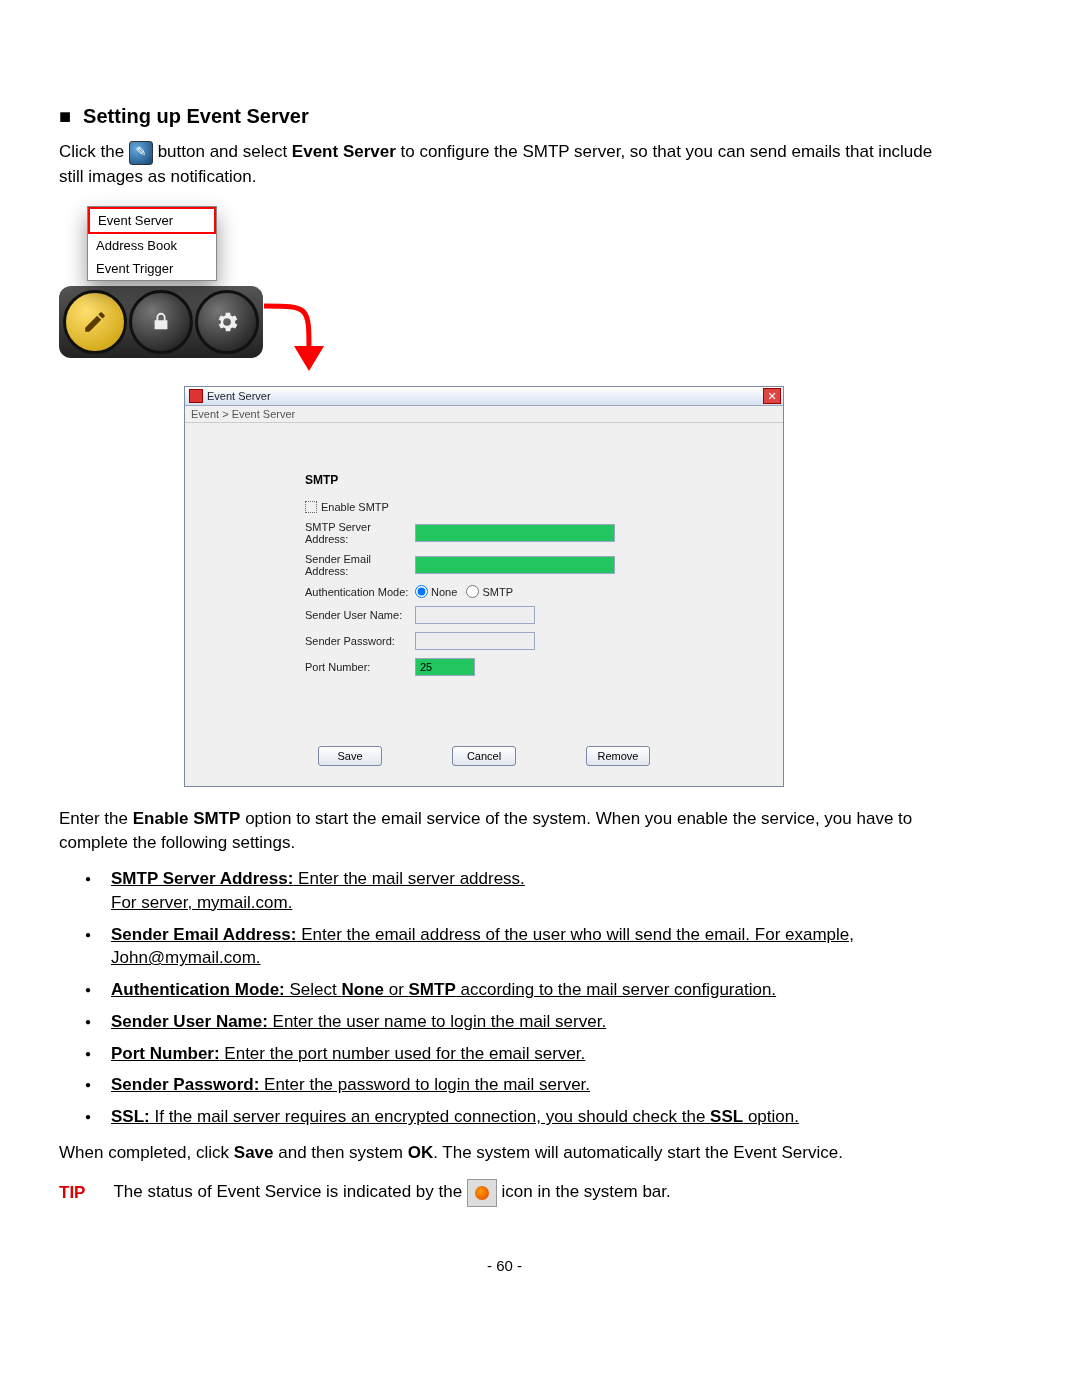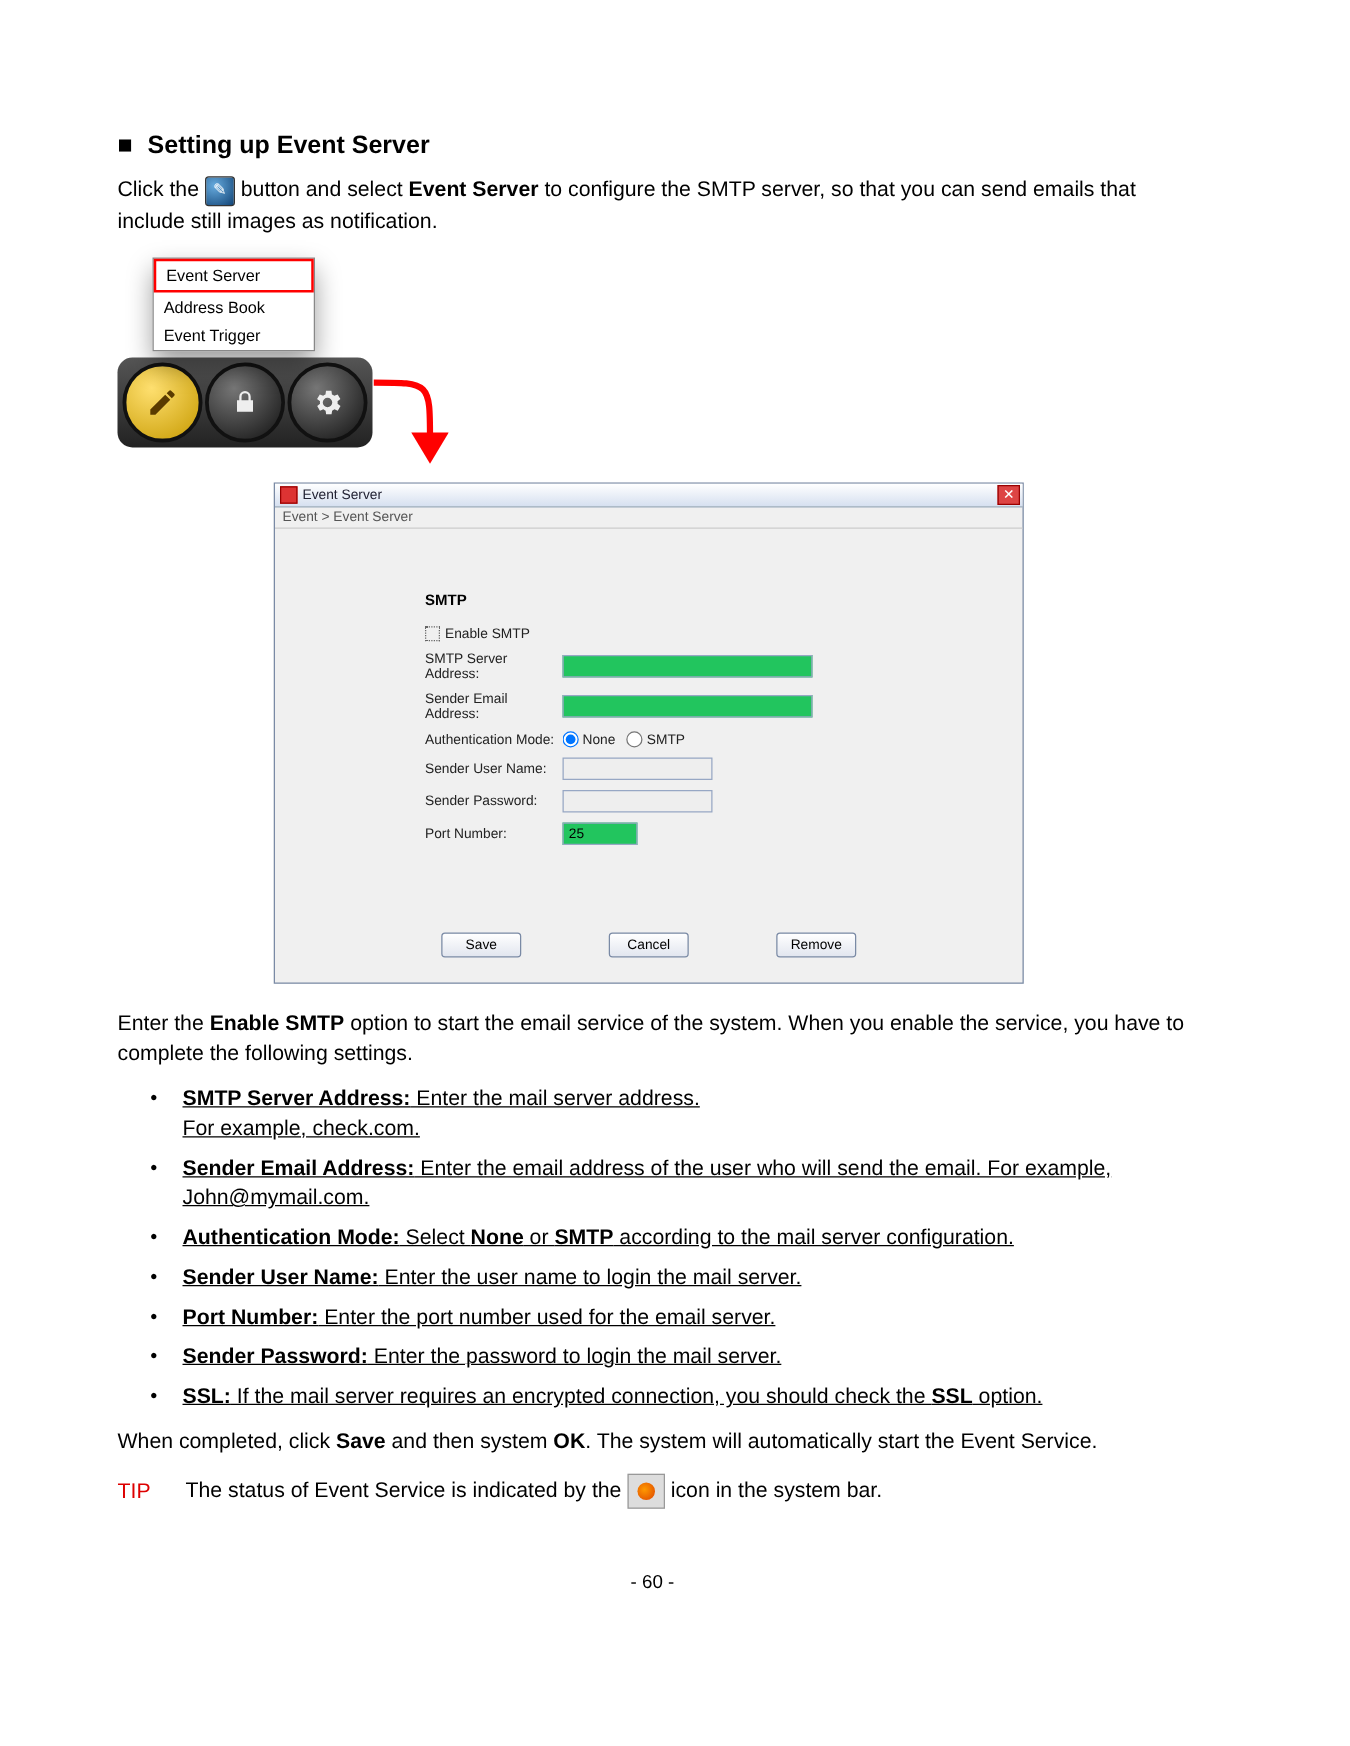--- a/index.html
+++ b/index.html
@@ -4,21 +4,21 @@
 <style>
   body {
     margin: 0;
     padding: 0;
     background: #fff;
     font-family: Arial, Helvetica, sans-serif;
     color: #000;
     width: 1080px;
   }
   .page {
-    padding: 105px 130px 50px 94px;
+    padding: 105px 130px 50px 59px;
     box-sizing: border-box;
   }
   h2.section {
     font-size: 20px;
     font-weight: bold;
     margin: 0 0 12px 0;
   }
   h2.section::before {
     content: "■";
     margin-right: 12px;
@@ -214,21 +214,21 @@
     font-size: 10px;
     top: 5px;
   }
   .tip-row {
     display: flex;
     align-items: center;
     gap: 28px;
     font-size: 17px;
     margin-top: 14px;
   }
-  .tip-row .tip { color: #d00; font-weight: normal; }
+  .tip-row .tip { color: #d00; font-weight: bold; }
   .pagenum {
     text-align: center;
     font-size: 15px;
     margin-top: 50px;
   }
 </style>
 </head>
 <body>
 
 <div class="page">
@@ -321,21 +321,21 @@
         <button>Remove</button>
       </div>
     </div>
   </div>
 
   <p class="body">
     <span>Enter the </span><b>Enable SMTP</b><span> option to start the email service of the system. When you enable the service, you have to complete the following settings.</span>
   </p>
 
   <ul class="bullets">
-    <li><b>SMTP Server Address:</b><span> Enter the mail server address.</span><br><span>For example, check.com.</span></li>
+    <li><b>SMTP Server Address:</b><span> Enter the mail server address.</span><br><span>For server, mymail.com.</span></li>
     <li><b>Sender Email Address:</b><span> Enter the email address of the user who will send the email. For example, John@mymail.com.</span></li>
     <li><b>Authentication Mode:</b><span> Select </span><b>None</b><span> or </span><b>SMTP</b><span> according to the mail server configuration.</span></li>
     <li><b>Sender User Name:</b><span> Enter the user name to login the mail server.</span></li>
     <li><b>Port Number:</b><span> Enter the port number used for the email server.</span></li>
     <li><b>Sender Password:</b><span> Enter the password to login the mail server.</span></li>
     <li><b>SSL:</b><span> If the mail server requires an encrypted connection, you should check the </span><b>SSL</b><span> option.</span></li>
   </ul>
 
   <p class="body">
     <span>When completed, click </span><b>Save</b><span> and then system </span><b>OK</b><span>. The system will automatically start the Event Service.</span>

